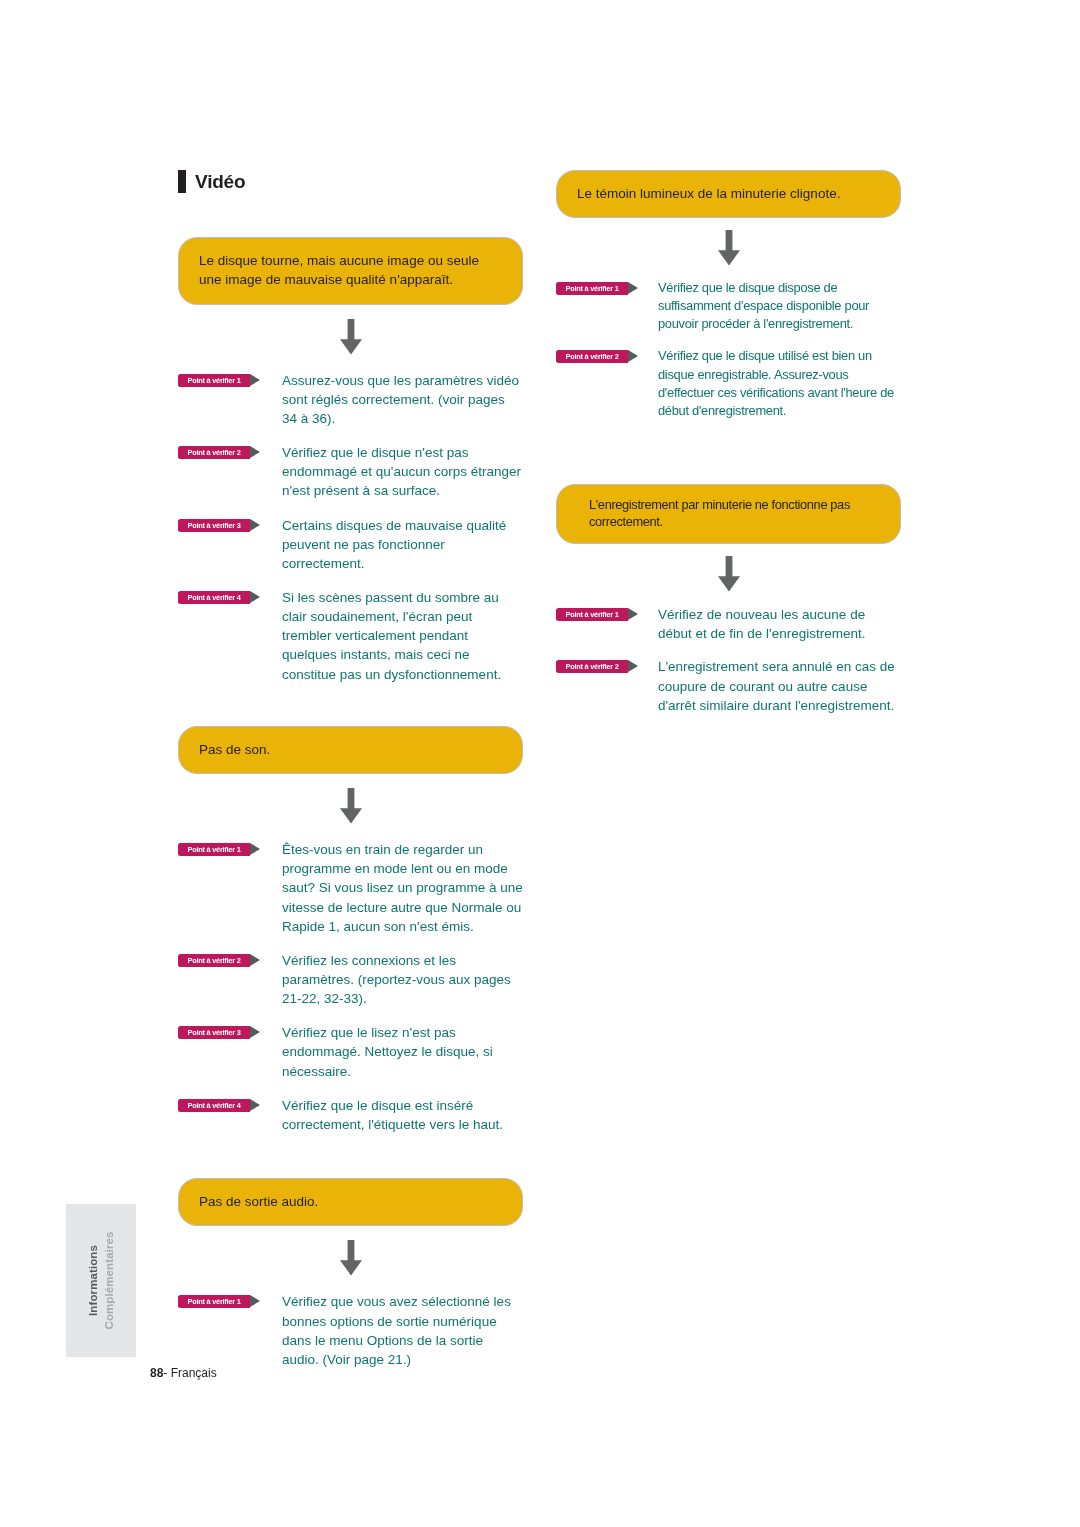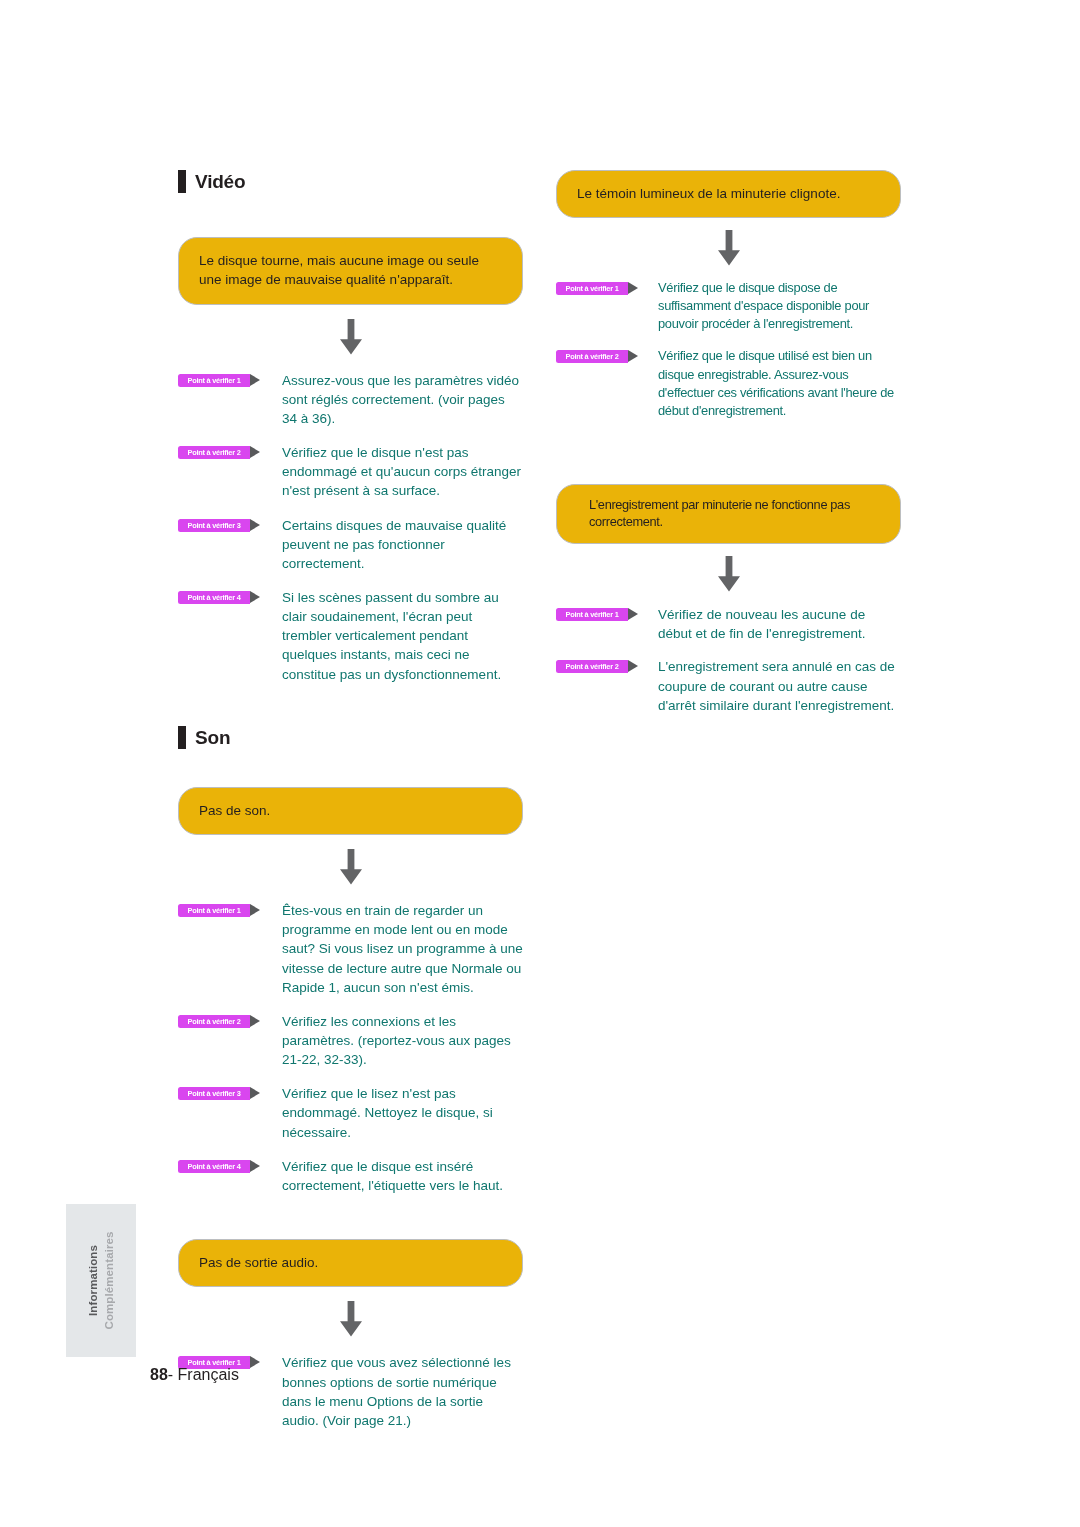--- a/index.html
+++ b/index.html
@@ -98,21 +98,21 @@
     margin-bottom: 15px;
   }
   .check-row:last-child { margin-bottom: 0; }
 
   .badge {
     position: relative;
     flex: 0 0 auto;
     width: 72px;
     height: 13px;
     margin-top: 3px;
-    background: #d946ef;
+    background: #be185d;
     border-radius: 2.5px 0 0 2.5px;
     color: #ffffff;
     font-size: 7.4px;
     font-weight: bold;
     line-height: 13px;
     text-align: center;
     letter-spacing: -0.25px;
     white-space: nowrap;
   }
   .badge::after {
@@ -177,21 +177,21 @@
     white-space: nowrap;
   }
   .side-tab-line.l1 { color: #58595b; }
   .side-tab-line.l2 { color: #a7a9ac; }
 
   
   .footer {
     position: absolute;
     left: 150px;
     top: 1366px;
-    font-size: 16px;
+    font-size: 12px;
     color: #231f20;
     white-space: nowrap;
   }
   .footer .num {
     font-weight: bold;
   }
   .footer .lang {
     font-weight: normal;
   }
 </style>
@@ -229,24 +229,20 @@
         <span class="check-text">Certains disques de mauvaise qualité peuvent ne pas fonctionner correctement.</span>
       </div>
       <div class="check-row">
         <span class="badge">Point à vérifier 4</span>
         <span class="check-text">Si les scènes passent du sombre au clair soudainement, l'écran peut trembler verticalement pendant quelques instants, mais ceci ne constitue pas un dysfonctionnement.</span>
       </div>
     </div>
 
     <div class="gap-after-video"></div>
 
-    <div class="section-head" style="margin-bottom:38px;">
-      <span class="bar"></span>
-      <span class="htext">Son</span>
-    </div>
 
     <div class="symptom">Pas de son.</div>
 
     <div class="arrow-wrap">
       <svg class="arrow-glyph" viewBox="0 0 30 36">
         <path d="M11.6 0 h6.8 v20.2 h7.6 L15 35.4 L4 20.2 h7.6 Z" fill="#636466"></path>
       </svg>
     </div>
 
     <div class="checks">

